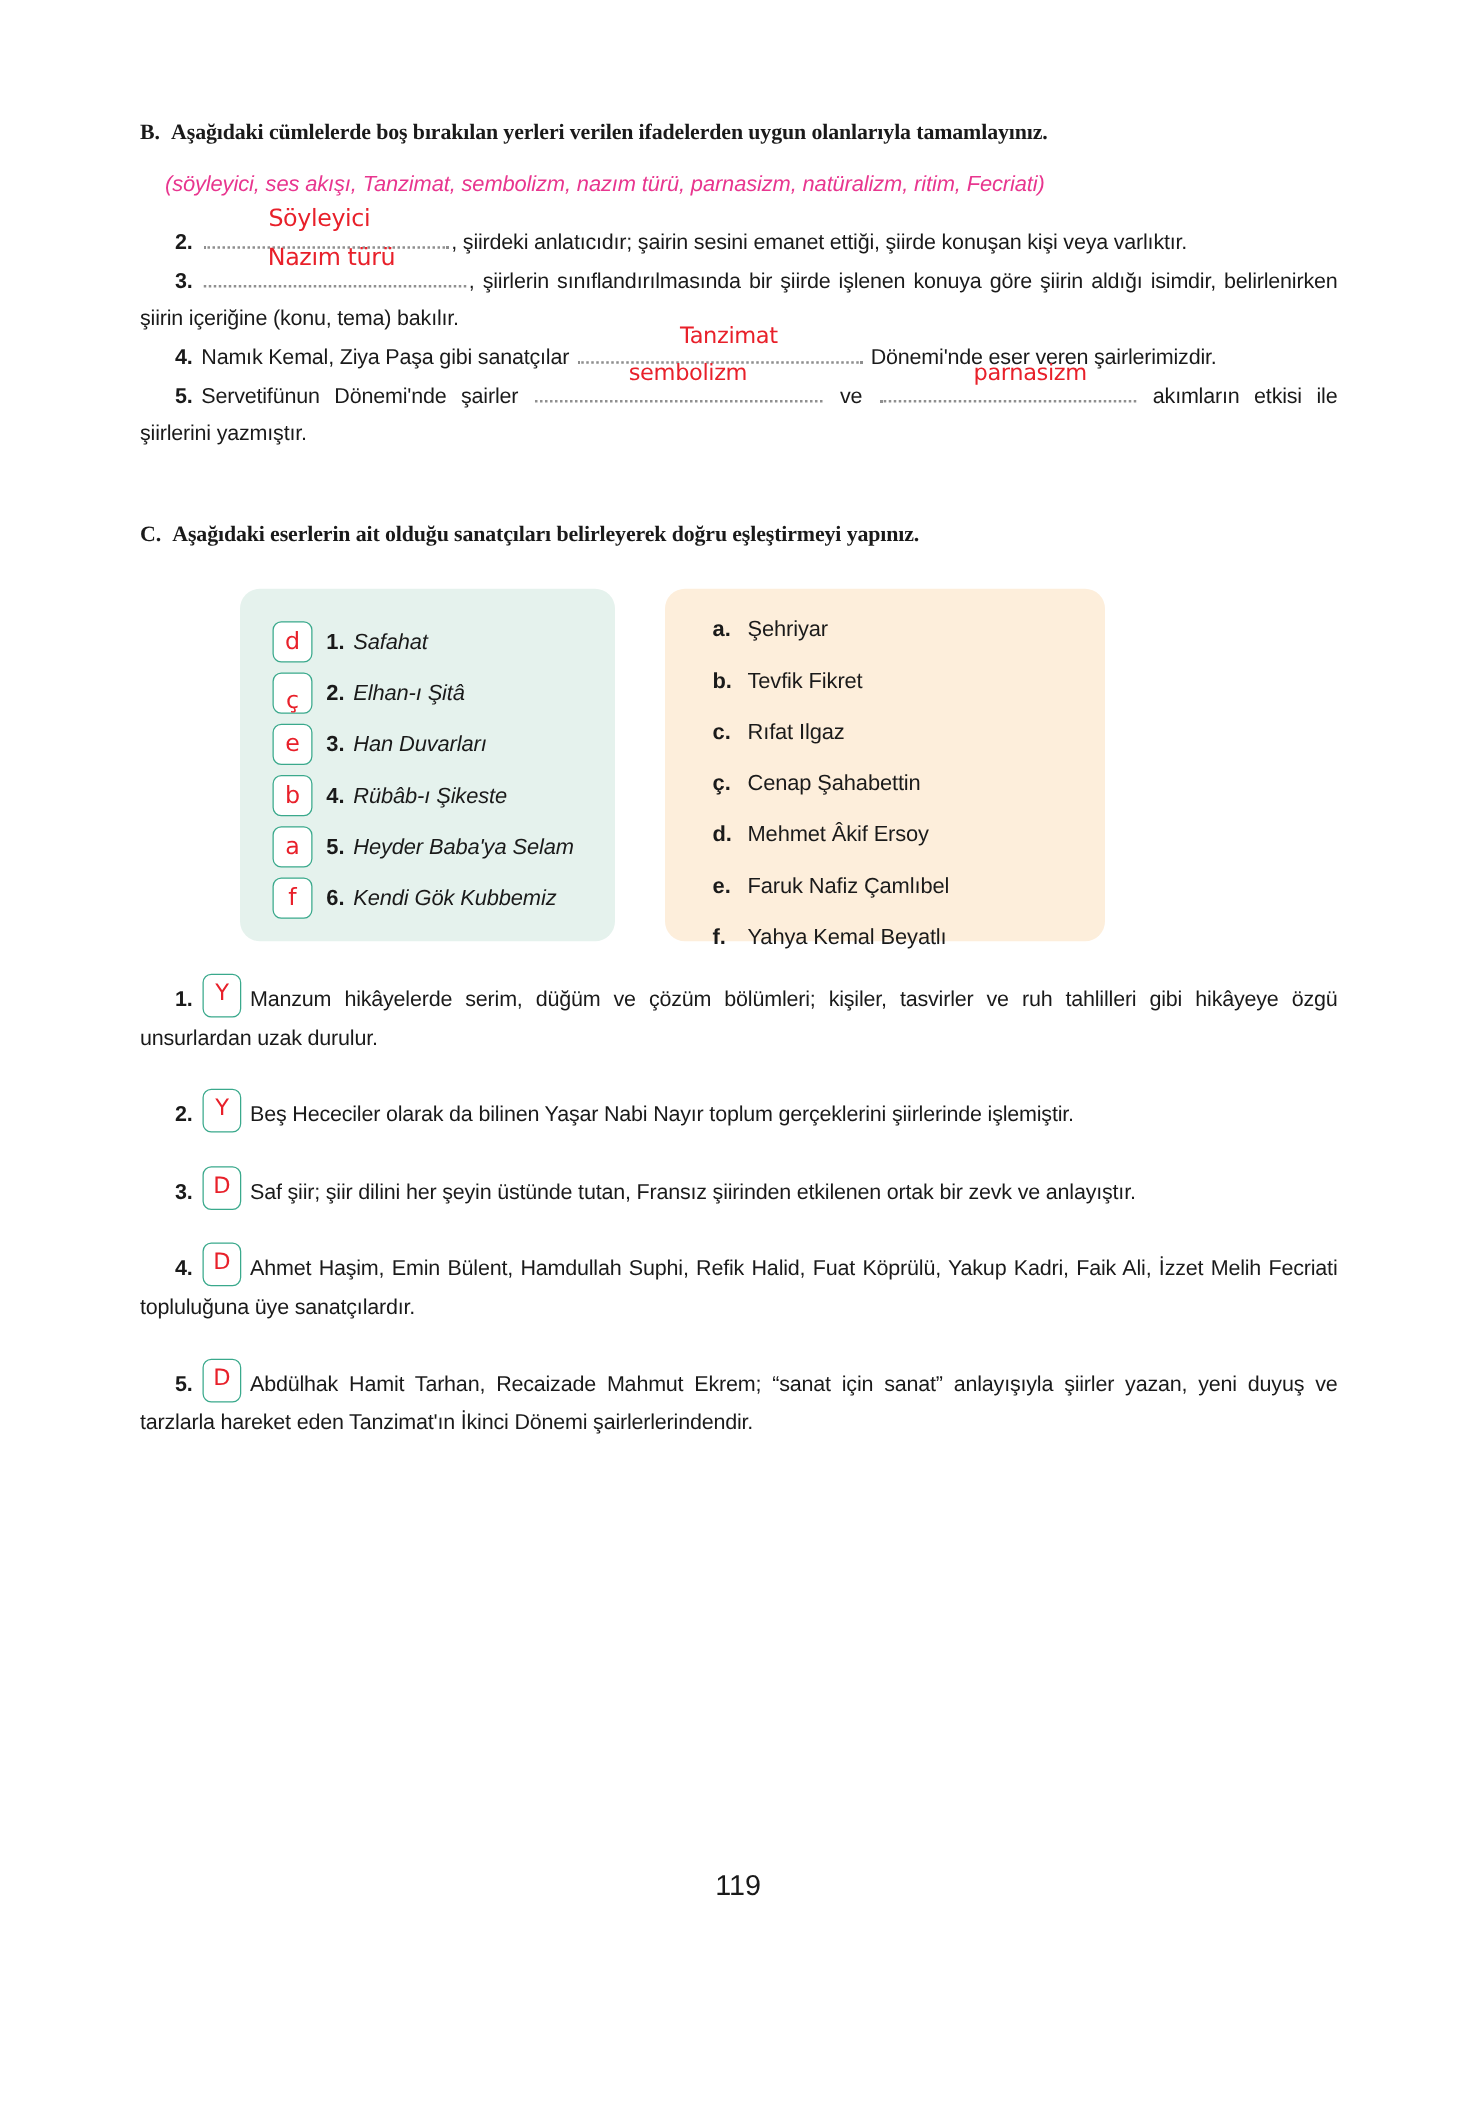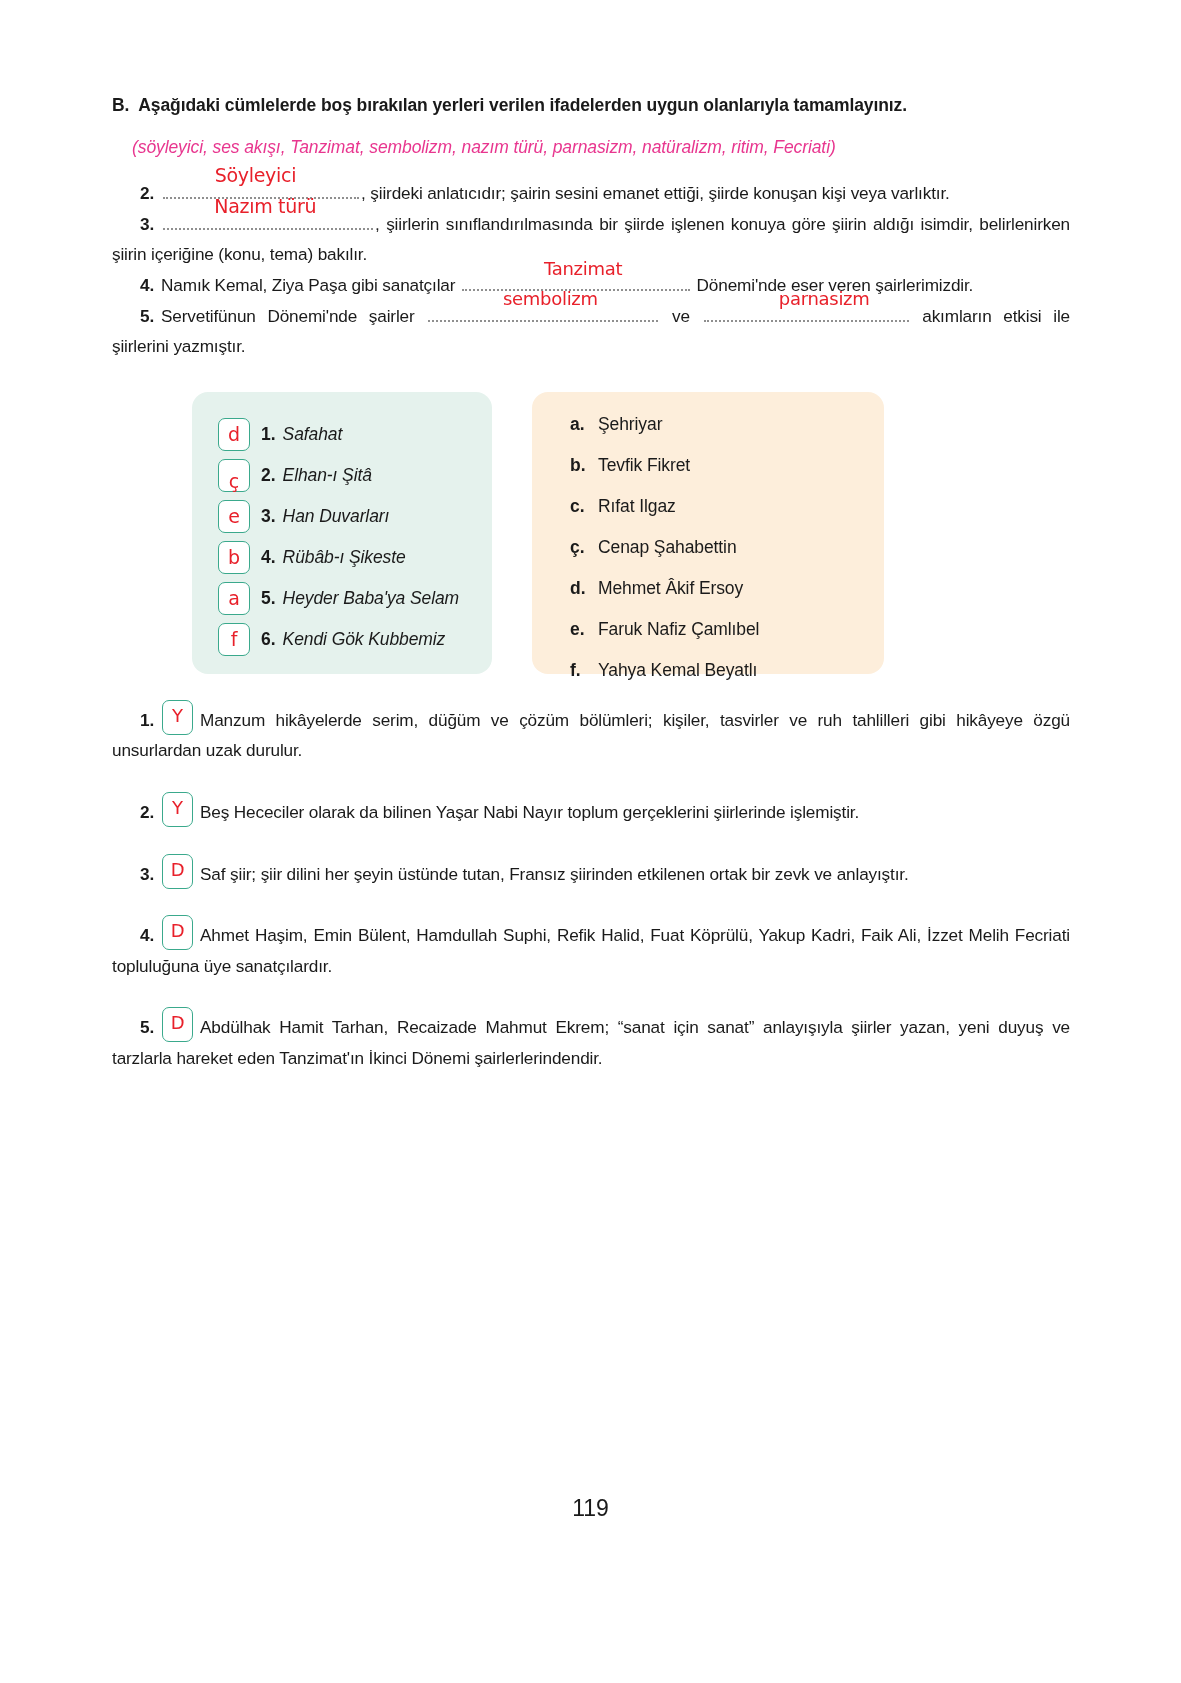--- a/index.html
+++ b/index.html
@@ -33,21 +33,21 @@
   .section-heading {
     font-weight: bold;
     font-size: 17.5px;
     line-height: 1.55;
     letter-spacing: -0.1px;
     text-align: justify;
   }
   .section-heading .sec-letter {
     margin-right: 9px;
   }
-  .heading-indent { padding-left: 28px; text-indent: -28px; }
+  .heading-indent { padding-left: 28px; text-indent: -28px; font-family: Liberation Serif, serif; }
 
   
   .wordbank {
     color: #e8368f;
     font-style: italic;
     font-size: 17.5px;
     margin-top: 18px;
     padding-left: 20px;
     letter-spacing: -0.1px;
   }
@@ -264,20 +264,23 @@
       <div class="fib-item">
         <span class="fib-num">5.</span><span>Servetifünun Dönemi'nde şairler</span>
         <span class="blank b-sem"><span class="ans">sembolizm</span></span>
         <span>ve</span>
         <span class="blank b-par"><span class="ans">parnasizm</span></span>
         <span>akımların etkisi ile şiirlerini yazmıştır.</span>
       </div>
 
     </div>
 
+    <div class="section-heading heading-indent" style="margin-top:52px">
+      <span class="sec-letter">C.</span><span>Aşağıdaki eserlerin ait olduğu sanatçıları belirleyerek doğru eşleştirmeyi yapınız.</span>
+    </div>
 
     <div class="match-wrap">
 
       <div class="match-box box-left">
         <div class="works-list">
 
           <div class="work-row">
             <span class="ans-box">
                 <span class="letter">d</span>
               </span>

